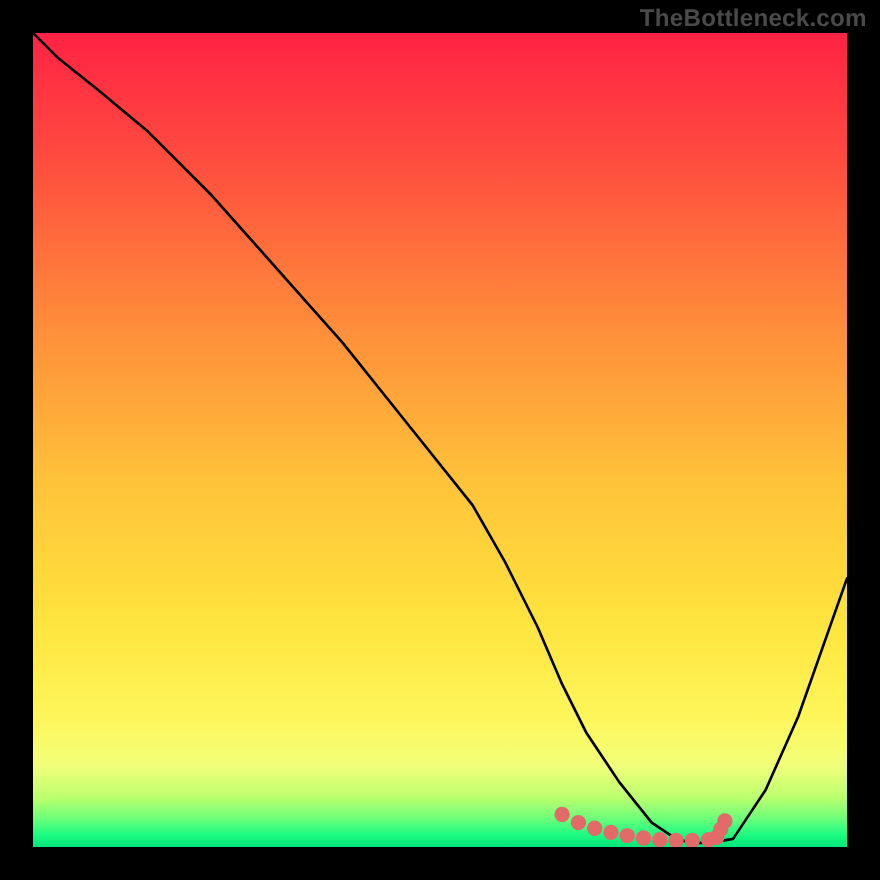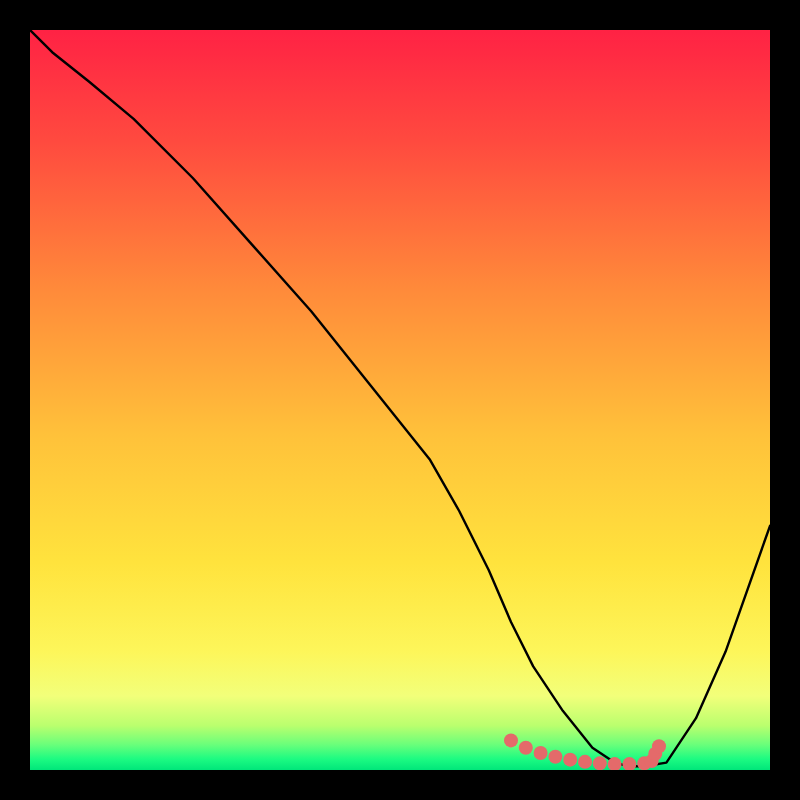--- a/index.html
+++ b/index.html
@@ -38,20 +38,21 @@
   .plot svg {
     display: block;
     width: 100%;
     height: 100%;
   }
 </style>
 </head>
 <body>
 
 <div class="stage">
+  <div class="watermark">TheBottleneck.com</div>
 
   <div class="plot">
     <svg id="chart-svg" viewBox="0 0 740 740" preserveAspectRatio="none">
       <defs>
         <linearGradient id="bg-grad" x1="0" y1="0" x2="0" y2="1">
             <stop offset="0.00%" stop-color="#ff2244"></stop>
             <stop offset="15.00%" stop-color="#ff4a3f"></stop>
             <stop offset="35.00%" stop-color="#ff8a3a"></stop>
             <stop offset="55.00%" stop-color="#ffc23a"></stop>
             <stop offset="72.00%" stop-color="#ffe33d"></stop>

